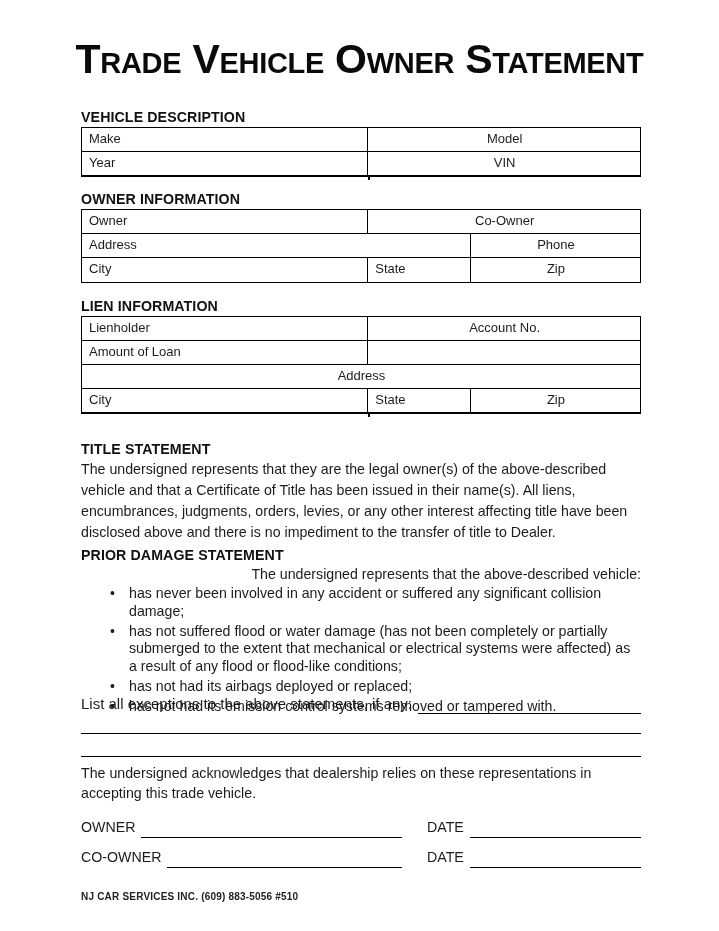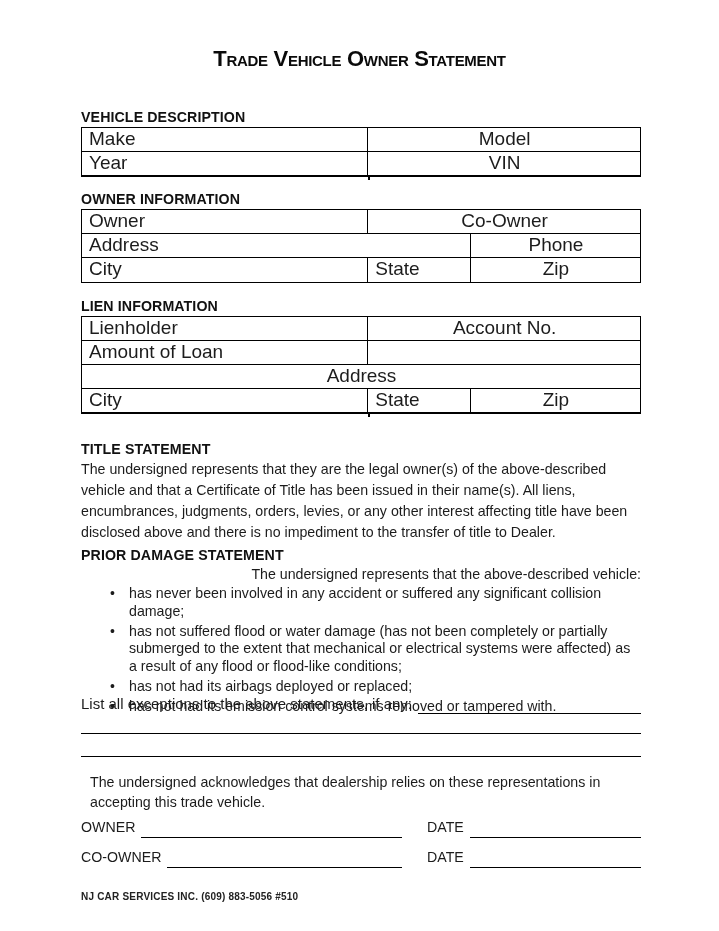--- a/index.html
+++ b/index.html
@@ -4,50 +4,50 @@
 <style>
   html,body { margin:0; padding:0; background:#ffffff; }
   .page {
     position:relative; width:719px; height:931px; background:#ffffff;
     font-family:"Liberation Sans", sans-serif; color:#1c1c1c; overflow:hidden;
   }
   .abs { position:absolute; left:81px; right:78px; }
 
   h1.title {
     position:absolute; top:40px; left:0; right:0; margin:0;
-    text-align:center; font-size:22px; line-height:38px; font-weight:700;
+    text-align:center; font-size:41px; line-height:38px; font-weight:700;
     font-variant:small-caps; letter-spacing:-0.3px; color:#0a0a0a;
   }
 
   .sec-heading { font-size:14.2px; font-weight:700; line-height:15px; letter-spacing:0.1px; color:#111; }
 
   .tbl { position:relative; margin-top:2px; border:1.5px solid #000; }
   .trow { display:flex; height:24px; box-sizing:border-box; border-bottom:1.5px solid #000; }
   .trow:last-child { border-bottom:none; }
   .tcell { box-sizing:border-box; border-right:1.5px solid #000; padding:3px 6px 0 7px;
-           font-size:19px; line-height:16px; overflow:hidden; }
+           font-size:13px; line-height:16px; overflow:hidden; }
   .tcell:last-child { border-right:none;text-align:center; }
   .c51 { width:51.3%; flex:none; }
   .c18 { width:18.4%; flex:none; }
   .c70 { width:69.7%; flex:none; }
   .grow { flex:1 1 auto; }
   .tick { position:absolute; left:51.3%; bottom:-4px; width:1.5px; height:4px; background:#000; }
 
   .body-text { margin:2px 0 0; font-size:14.2px; line-height:21px; }
   .intro-text { margin:2px 0 0; font-size:14.2px; line-height:18px;text-align:right; }
 
   ul.bullets { list-style:none; margin:2px 0 0; padding:0 0 0 48px; }
   ul.bullets li { position:relative; font-size:14.2px; line-height:17.5px; margin-bottom:2.5px; }
   ul.bullets li::before { content:"\2022"; position:absolute; left:-19px; top:0; font-size:14px; }
 
   .exceptions-row { display:flex; align-items:stretch; font-size:15px; line-height:18px; height:19px; }
   .fill-line { flex:1 1 auto; border-bottom:1.4px solid #000; margin-left:6px; }
   .rule { height:0; border-bottom:1.4px solid #000; }
 
-  .ack { margin:9px; font-size:14.2px; line-height:20px; }
+  .ack { margin:0; font-size:14.2px; line-height:20px; }
 
   .sig-row { display:flex; align-items:stretch; font-size:14.2px; line-height:17px; height:19px; }
   .sig-left { display:flex; width:321px; flex:none; }
   .sig-gap { width:25px; flex:none; }
   .sig-right { display:flex; flex:1 1 auto; }
   .sig-label { white-space:nowrap; }
 
   .footer {
     position:absolute; left:81px; top:891px;
     font-size:10px; font-weight:700; letter-spacing:0.2px; color:#222;

